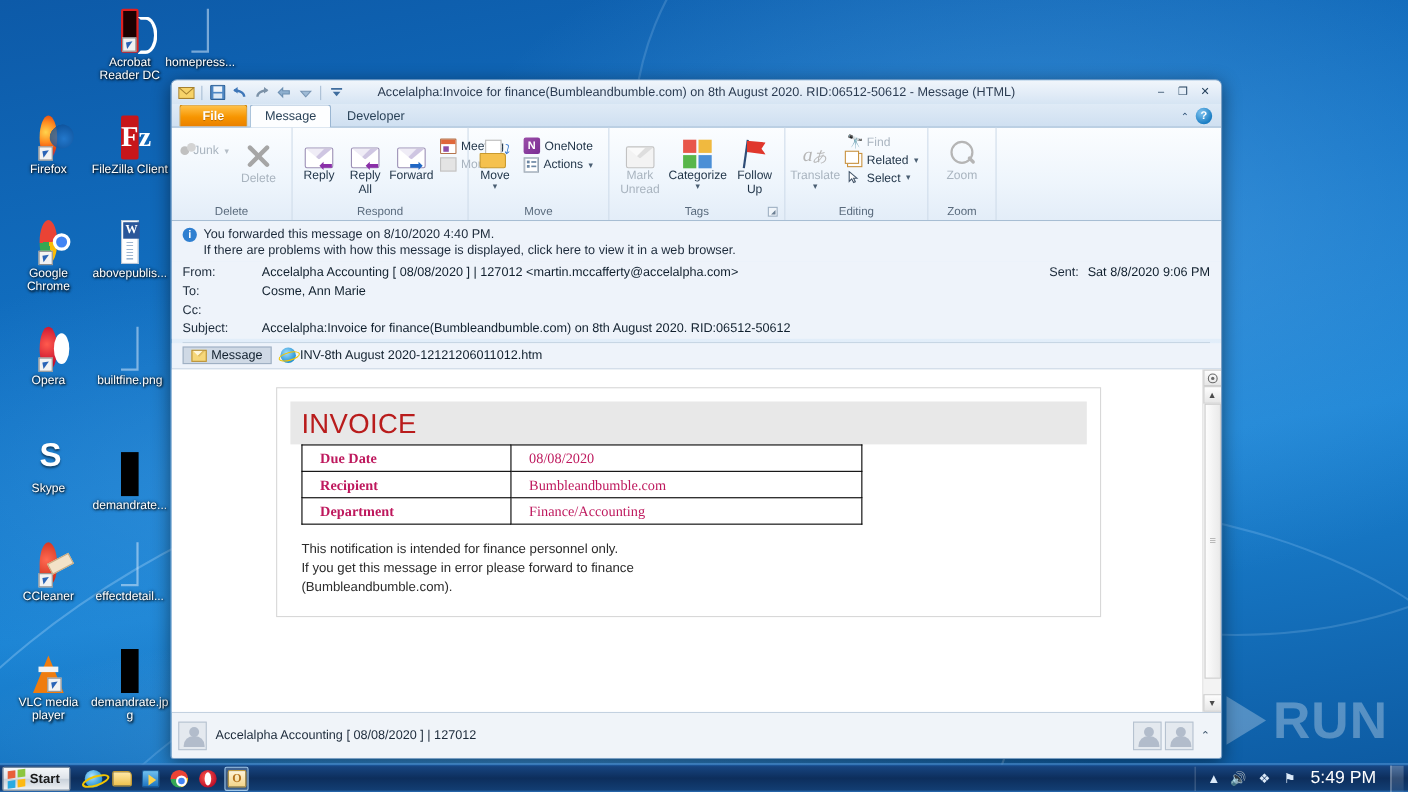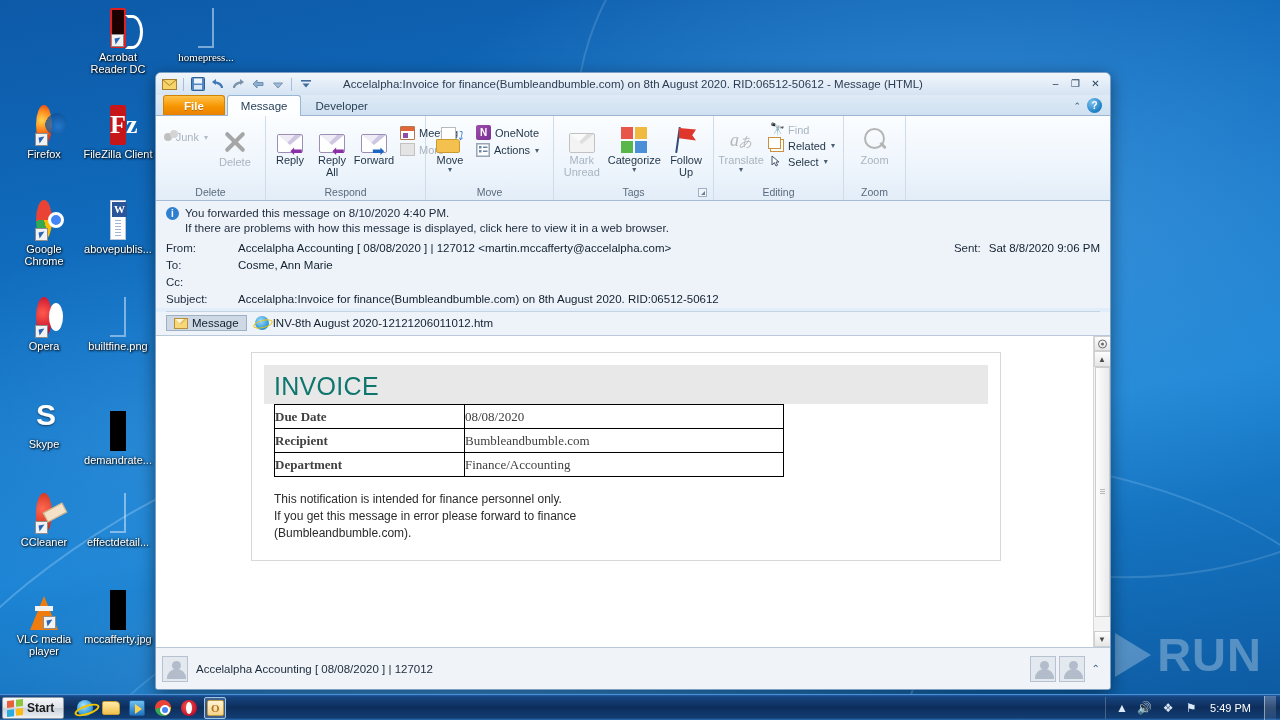--- a/index.html
+++ b/index.html
@@ -260,23 +260,23 @@
     background:radial-gradient(circle at 40% 35%,#9fdcff,#1e8fd0 75%);position:relative;}
   .ieico:after{content:"";position:absolute;left:-2px;top:4px;width:18px;height:6px;border-radius:50%;
     border:1.5px solid #f2c500; transform:rotate(-15deg);}
 
   
   #pane{ flex:1; display:flex; background:#fff; min-height:0; position:relative; }
   #pagearea{ flex:1; overflow:hidden; background:#fff; padding:16px 0 0 0; position:relative; }
   #invoicebox{ margin:0 0 0 95px; width:750px; border:1px solid #d8d8d8; background:#fff;
                padding:12px 12px 18px; }
   #invtitle{ background:#e8e8e8; padding:6px 10px 2px; font:300 25px/31px "Liberation Sans",sans-serif;
-             color:#0f766e; letter-spacing:.3px; }
+             color:#b91c1c; letter-spacing:.3px; }
   #invtable{ border-collapse:collapse; width:510px; margin-left:10px; margin-top:0; }
-  #invtable td{ border:1px solid #000; padding:3px 0; font:13px/17px "Liberation Serif",serif; color:#404040;}
+  #invtable td{ border:1px solid #000; padding:3px 16px; font:13px/17px "Liberation Serif",serif; color:#be185d;}
   #invtable td.k{ width:190px; font-weight:700; }
   #invnote{ margin:14px 0 0 10px; font:12px/17px "Liberation Sans",sans-serif; color:#2b2b2b; }
 
   
   #vscroll{ width:17px; flex:0 0 17px; background:#f1f1f1; border-left:1px solid #d6d6d6;
             display:flex; flex-direction:column; align-items:center; }
   .sbtn{ width:17px;height:16px; background:linear-gradient(180deg,#fdfdfd,#e6e6e6);
          border:1px solid #cfcfcf; display:flex;align-items:center;justify-content:center;
          font-size:8px;color:#4a4a4a; cursor:default;}
   .strack{ flex:1; width:17px; background:#f3f3f3; position:relative; }
@@ -335,41 +335,41 @@
      background:radial-gradient(circle at 42% 40%,#ff5a4d,#bd0f2a 72%);position:relative;}
   .tb-opera:after{content:"";position:absolute;left:5px;top:2px;width:6px;height:12px;border-radius:50%;
      background:#fff;}
   .tb-outlook{ width:17px;height:16px;background:linear-gradient(180deg,#fff4d8,#f3d489);
      border:1px solid #c09a3e;border-radius:2px;
      color:#b4741f;font:700 11px/15px "Liberation Serif",serif;text-align:center;}
   #tray{ margin-left:auto; display:flex; align-items:center; gap:7px; padding:0 4px 0 8px;
      border-left:1px solid rgba(255,255,255,.22); height:22px; }
   .trayico{ width:16px;height:16px; display:flex;align-items:center;justify-content:center;
      color:#dbe9f8; font-size:12px; cursor:default;}
-  #clock{ color:#fff; font-size:11px; padding:0 4px; white-space:nowrap;text-align:right; }
+  #clock{ color:#fff; font-size:16px; padding:0 4px; white-space:nowrap;text-align:right; }
   #showdesk{ width:12px;height:24px;margin-left:2px;
      background:linear-gradient(180deg,rgba(255,255,255,.25),rgba(255,255,255,.06));
      border-left:1px solid rgba(255,255,255,.45); cursor:default;}
 </style>
 </head>
 <body>
 
 <div id="desktop">
   <div class="swoosh sw1"></div>
   <div class="swoosh sw2"></div>
   <div class="swoosh sw3"></div>
   <div class="glowbot"></div>
 
   <div class="dicon" style="left:80px;top:8px;">
     <span class="glyph ic-acrobat">
         <i class="shortcut-arrow"></i>
       </span>
     <span class="cap">Acrobat Reader DC</span>
   </div>
-  <div class="dicon" style="left:168px;top:8px;font-family:Liberation Serif, serif;">
+  <div class="dicon" style="left:144px;top:8px;">
     <span class="glyph ic-blank"></span>
     <span class="cap">homepress...</span>
   </div>
 
   <div class="dicon" style="left:6px;top:105px;">
     <span class="glyph ic-firefox">
         <i class="shortcut-arrow"></i>
       </span>
     <span class="cap">Firefox</span>
   </div>
@@ -421,21 +421,21 @@
   </div>
 
   <div class="dicon" style="left:6px;top:590px;">
     <span class="glyph ic-vlc">
         <i class="shortcut-arrow" style="bottom:-33px;"></i>
       </span>
     <span class="cap">VLC media player</span>
   </div>
   <div class="dicon" style="left:80px;top:590px;">
     <span class="glyph ic-black"></span>
-    <span class="cap">mccafferty.jpg</span>
+    <span class="cap">demandrate.jpg</span>
   </div>
 
   <div id="watermark">
     <span class="tri"></span>
     <span>RUN</span>
   </div>
 </div>
 
 <div id="win">
 

